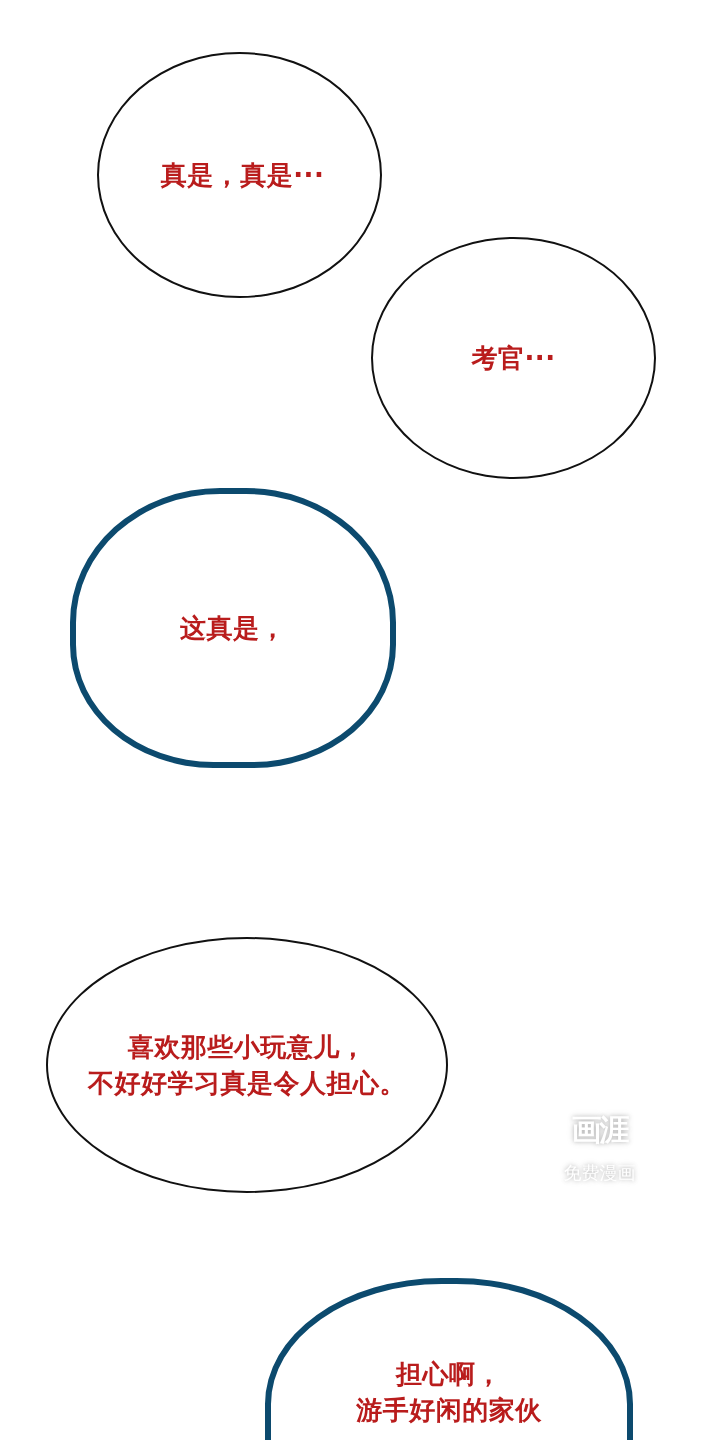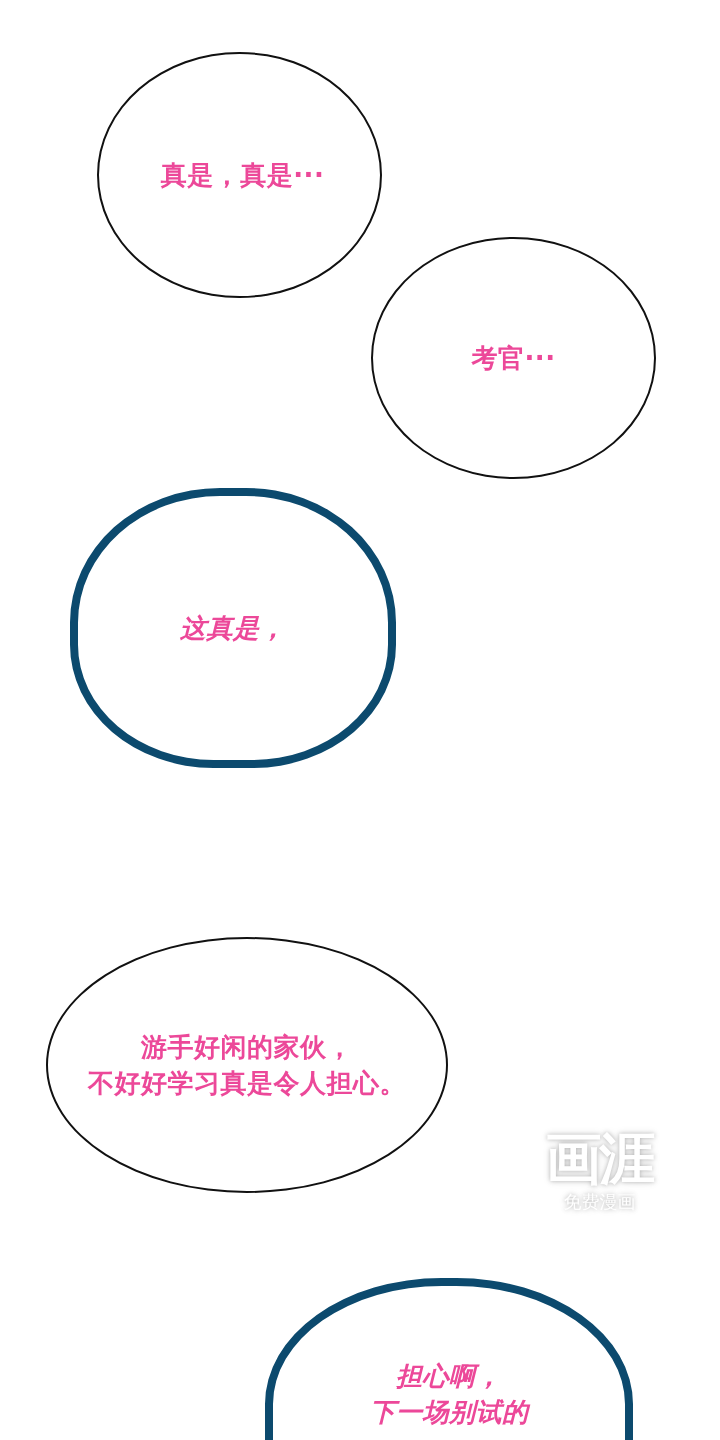--- a/index.html
+++ b/index.html
@@ -5,64 +5,64 @@
     html, body { margin: 0; padding: 0; }
     body {
       width: 720px; height: 1440px; background: #ffffff;
       position: relative; overflow: hidden;
       font-family: "DejaVu Sans", "Liberation Sans", sans-serif;
     }
     .bubble {
       position: absolute; box-sizing: border-box;
       border: 2.5px solid #111111; background: #ffffff;
       display: flex; flex-direction: column; align-items: center; justify-content: center;
-      text-align: left; color: #ec4899;
+      text-align: left; color: #b91c1c;
     }
-    .bubble.sketch { border: 8px solid #0c4a6e; font-style: italic; }
+    .bubble.sketch { border: 6px solid #0c4a6e; }
     .line {
       font-size: 26px; font-weight: bold; line-height: 36px;
       white-space: nowrap; letter-spacing: 0.5px;
     }
     #b1 { left: 97px; top: 52px; width: 285px; height: 246px; border-radius: 50%; }
     #b1 .txt { margin-left: 6px; }
     #b2 { left: 371px; top: 237px; width: 285px; height: 242px; border-radius: 50%; }
     #b3 { left: 70px; top: 488px; width: 326px; height: 280px; border-radius: 46% 46% 44% 44% / 48% 48% 44% 44%; }
     #b4 { left: 46px; top: 937px; width: 402px; height: 256px; border-radius: 50%; }
     #b5 { left: 265px; top: 1278px; width: 368px; height: 300px; border-radius: 48% 48% 40% 40% / 42% 42% 40% 40%; justify-content: flex-start; padding-top: 72px; }
     .watermark {
       position: absolute; left: 537px; top: 1102px; width: 125px; height: 100px;
       color: #ffffff; text-align: center;
       text-shadow: 0 0 4px rgba(0,0,0,0.25), 0 0 8px rgba(0,0,0,0.12);
     }
-    .wm-logo { font-size: 56px; font-weight: bold; line-height: 56px; letter-spacing: -2px; margin-top: 29px; }
+    .wm-logo { font-size: 30px; font-weight: bold; line-height: 56px; letter-spacing: -2px; }
     .wm-sub { font-size: 18px; line-height: 30px; letter-spacing: 0px; }
   </style>
 </head>
 <body>
 
 <div id="b1" class="bubble">
   <div class="txt">
     <div class="line">真是，真是···</div>
   </div>
 </div>
 
 <div id="b2" class="bubble">
   <div class="line">考官···</div>
 </div>
 
 <div id="b3" class="bubble sketch">
   <div class="line">这真是，</div>
 </div>
 
 <div id="b4" class="bubble">
-  <div class="line">游手好闲的家伙，</div>
+  <div class="line">喜欢那些小玩意儿，</div>
   <div class="line">不好好学习真是令人担心。</div>
 </div>
 
 <div id="b5" class="bubble sketch">
   <div class="line">担心啊，</div>
-  <div class="line">下一场别试的</div>
+  <div class="line">游手好闲的家伙</div>
 </div>
 
 <div class="watermark">
   <div class="wm-logo">画涯</div>
   <div class="wm-sub">免费漫画</div>
 </div>
 
 </body></html>

